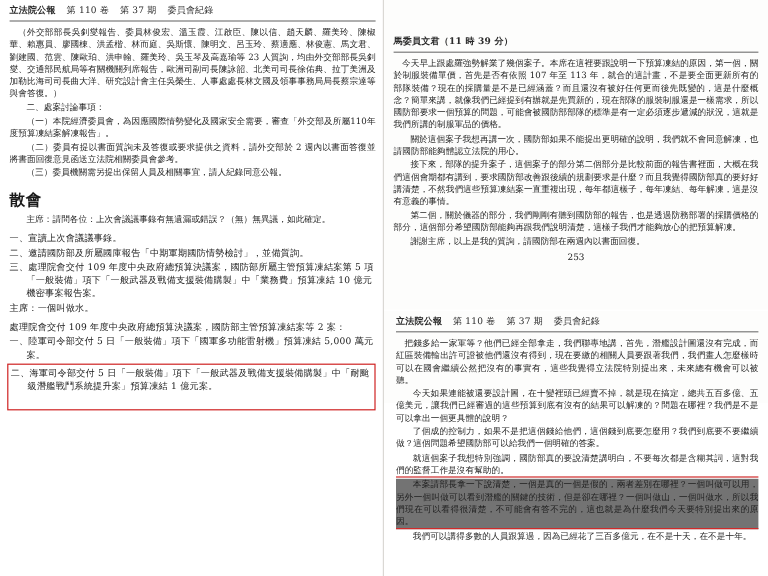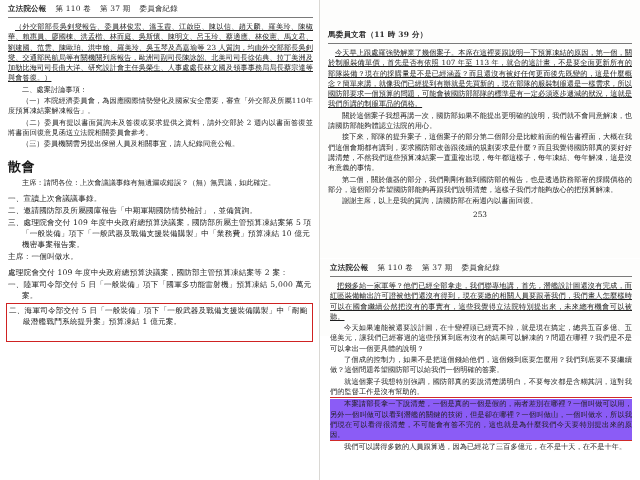--- a/index.html
+++ b/index.html
@@ -76,21 +76,21 @@
   
   .para {
     font-size: 7.2px;
     line-height: 10.3px;
     text-align: justify;
     margin: 0 0 1px 0;
     letter-spacing: 0.05px;
     color: #1f1f1f;
   }
   .para.indent { text-indent: 14px; }
-  .para.indent2 { text-indent: 7px; text-decoration: underline; }
+  .para.indent2 { text-indent: 7px; }
   .sec-title {
     font-size: 13px;
     font-weight: bold;
     margin: 3px 0 2px 0;
     letter-spacing: 0.4px;
   }
   .numbered {
     font-size: 7.6px;
     line-height: 11px;
     margin: 0 0 1px 0;
@@ -101,21 +101,21 @@
     text-indent: -14px;
   }
   .boxed {
     border: 1.4px solid #cf2222;
     padding: 1px 2px 14px 2px;
     margin: 2px 0 2px -2px;
     box-sizing: border-box;
   }
   .boxed .numbered { margin: 0; }
   .highlight-y {
-    background: #8b5cf6;
+    background: #737373;
   }
   .underline-red {
     border-bottom: 1.2px solid #d02a2a;
     padding-bottom: 0px;
   }
   .page-num {
     text-align: center;
     font-size: 7.4px;
     margin: 4px 0 5px 0;
     color: #222;

